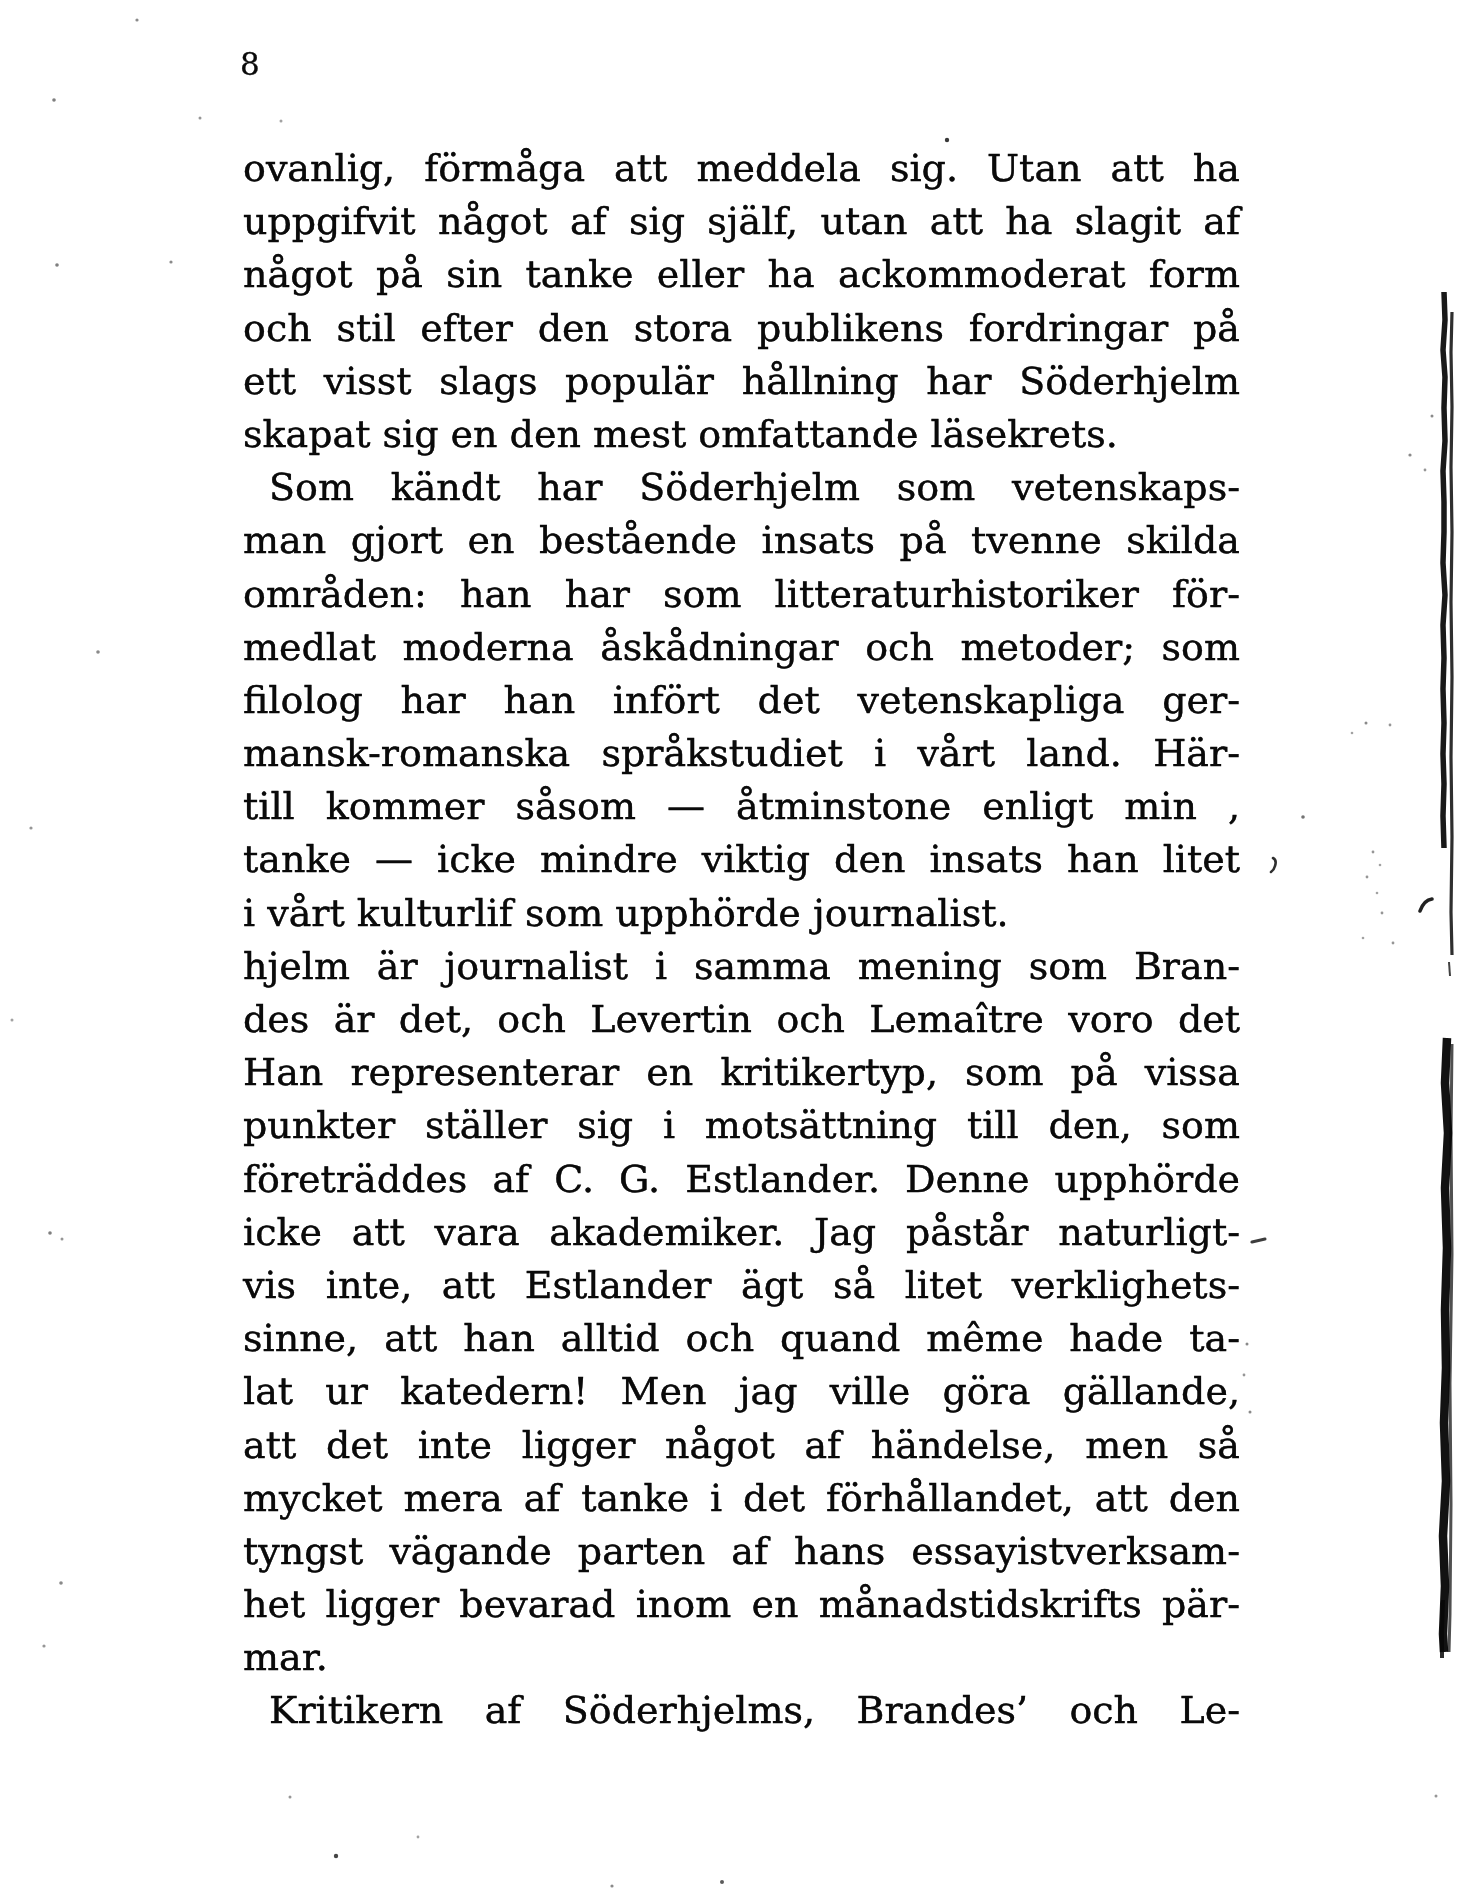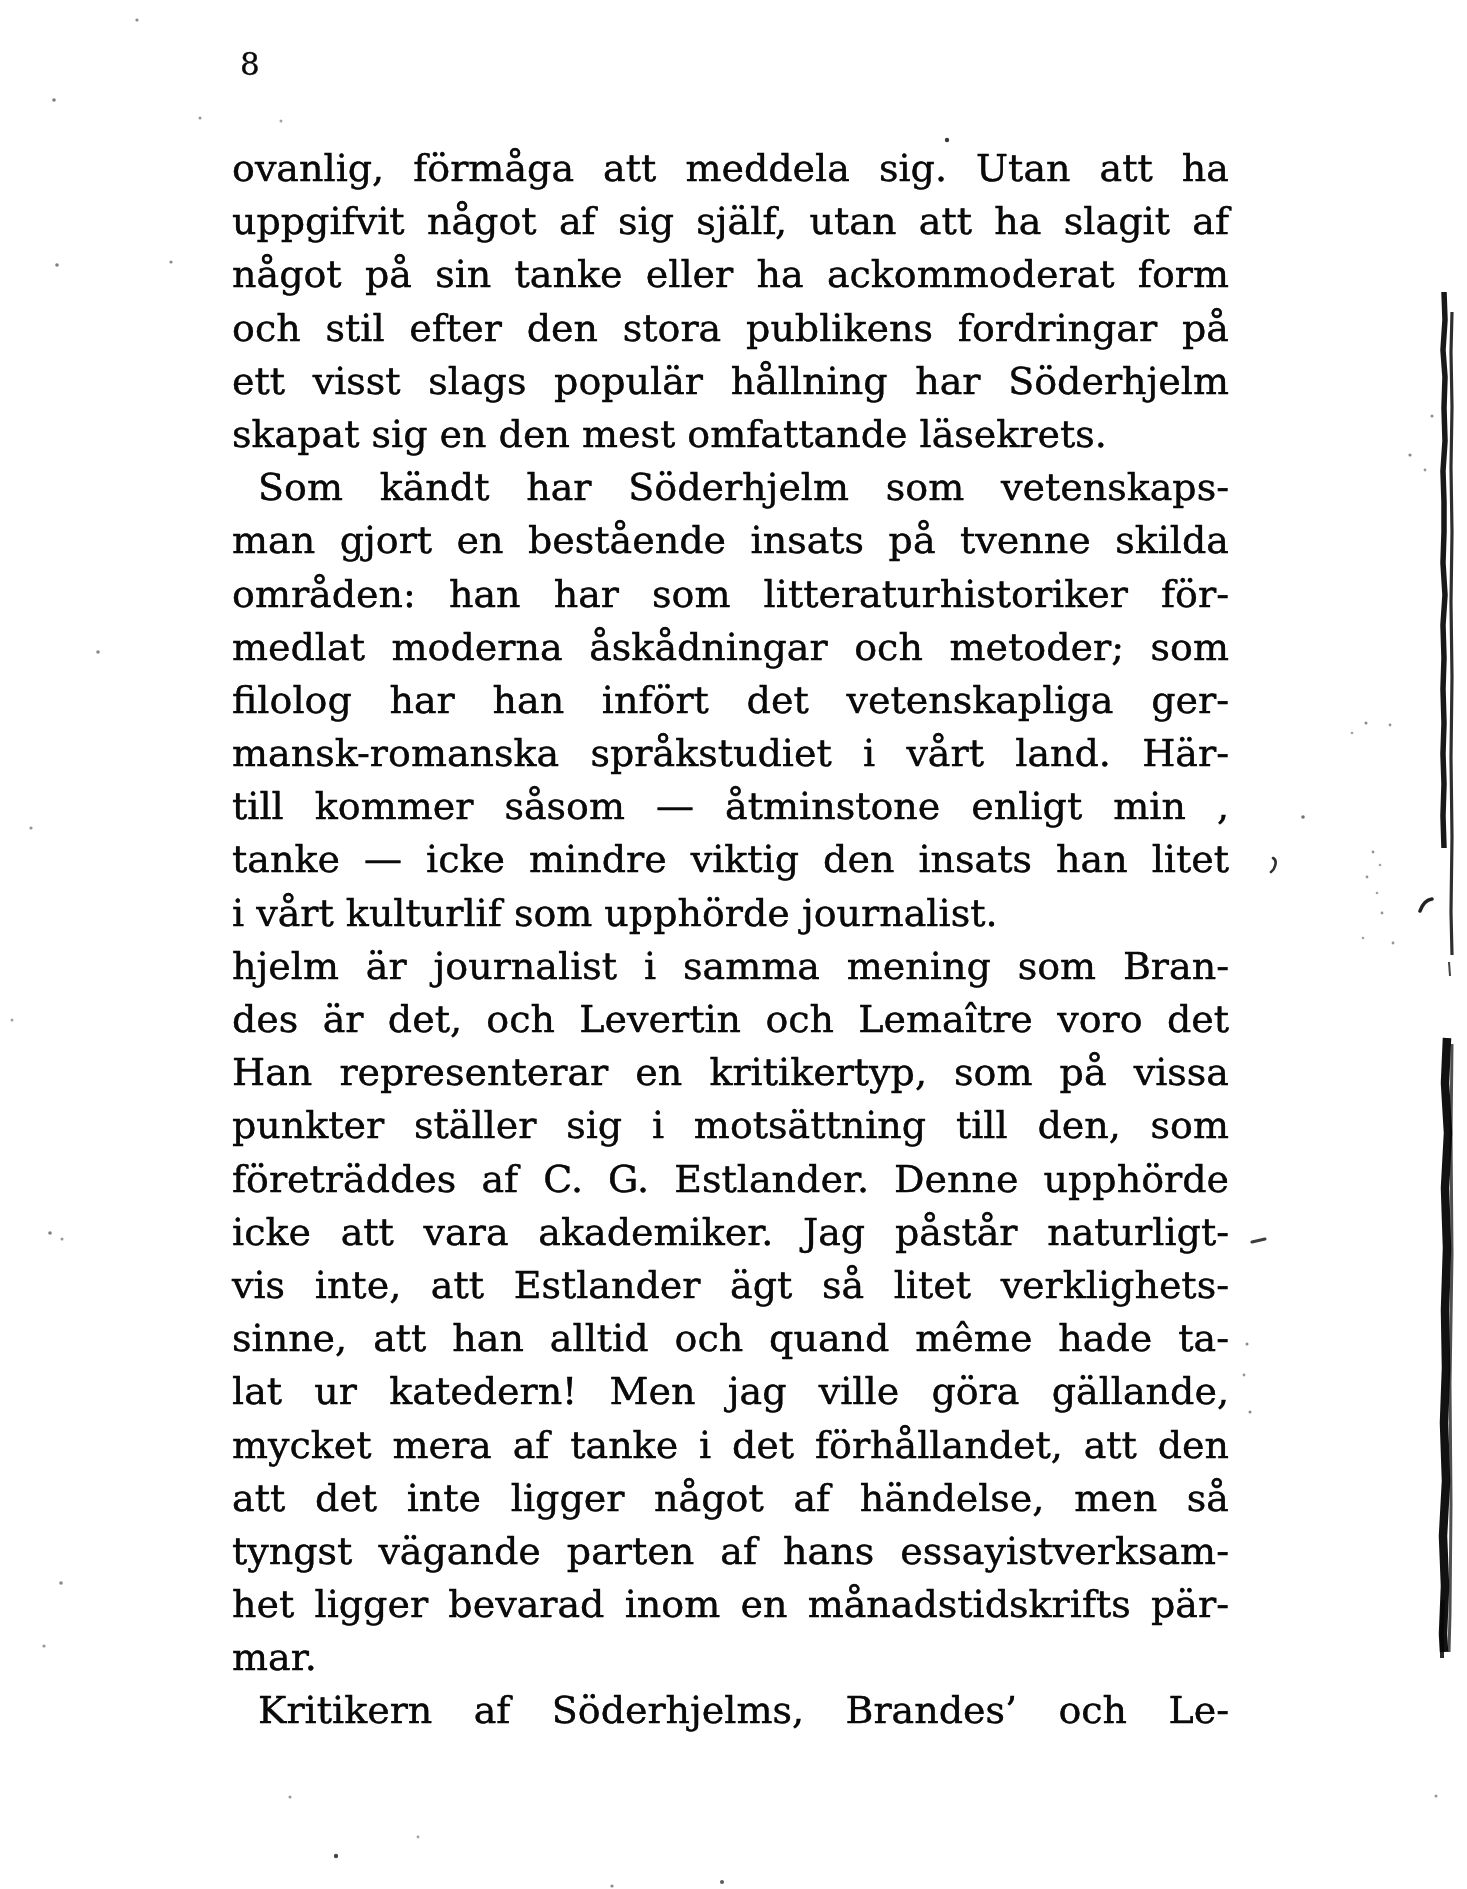--- a/index.html
+++ b/index.html
@@ -24,21 +24,21 @@
   .page-number {
     position: absolute;
     left: 240px;
     top: 46px;
     font-size: 31px;
     letter-spacing: 1px;
     -webkit-text-stroke: 0.3px currentColor;
   }
   .text-block {
     position: absolute;
-    left: 232px;
+    left: 243px;
     top: 142px;
     width: 997px;
     font-size: 38px;
     line-height: 53.2px;
     -webkit-text-stroke: 0.35px currentColor;
     text-shadow: 0 0 0.4px rgba(0,0,0,0.55);
   }
   .line {
     text-align: justify;
     text-align-last: justify;
@@ -84,22 +84,22 @@
       <div class="line flush">i vårt kulturlif som upphörde journalist.</div>
       <div class="line">hjelm är journalist i samma mening som Bran-</div>
       <div class="line">des är det, och Levertin och Lemaître voro det</div>
       <div class="line">Han representerar en kritikertyp, som på vissa</div>
       <div class="line">punkter ställer sig i motsättning till den, som</div>
       <div class="line">företräddes af C. G. Estlander. Denne upphörde</div>
       <div class="line">icke att vara akademiker. Jag påstår naturligt-</div>
       <div class="line">vis inte, att Estlander ägt så litet verklighets-</div>
       <div class="line">sinne, att han alltid och quand même hade ta-</div>
       <div class="line">lat ur katedern! Men jag ville göra gällande,</div>
+      <div class="line">att det inte ligger något af händelse, men så</div>
       <div class="line">mycket mera af tanke i det förhållandet, att den</div>
-      <div class="line">att det inte ligger något af händelse, men så</div>
       <div class="line">tyngst vägande parten af hans essayistverksam-</div>
       <div class="line">het ligger bevarad inom en månadstidskrifts pär-</div>
       <div class="line flush">mar.</div>
       <div class="line indent">Kritikern af Söderhjelms, Brandes’ och Le-</div>
     </div>
 
   <svg class="artifacts" width="1467" height="1889" viewBox="0 0 1467 1889" xmlns="http://www.w3.org/2000/svg">
 
     <path d="M1444 292 l1 28 l-2 30 l2 27 l-1 31 l1 33 l-2 30 l1 31 l0 30 l-1 31 l2 32 l-2 30 l1 33 l-1 31 l1 34 l-1 31 l1 30 l-1 32 l1 32" fill="none" stroke="#070707" stroke-width="5.5" stroke-linecap="butt" opacity="0.93"></path>
     <path d="M1452 312 l-1 40 l1 55 l-1 60 l1 65 l-1 70 l1 75 l-1 80 l1 80 l-1 75 l1 43" fill="none" stroke="#0a0a0a" stroke-width="3.2" stroke-linecap="butt" opacity="0.85"></path>

